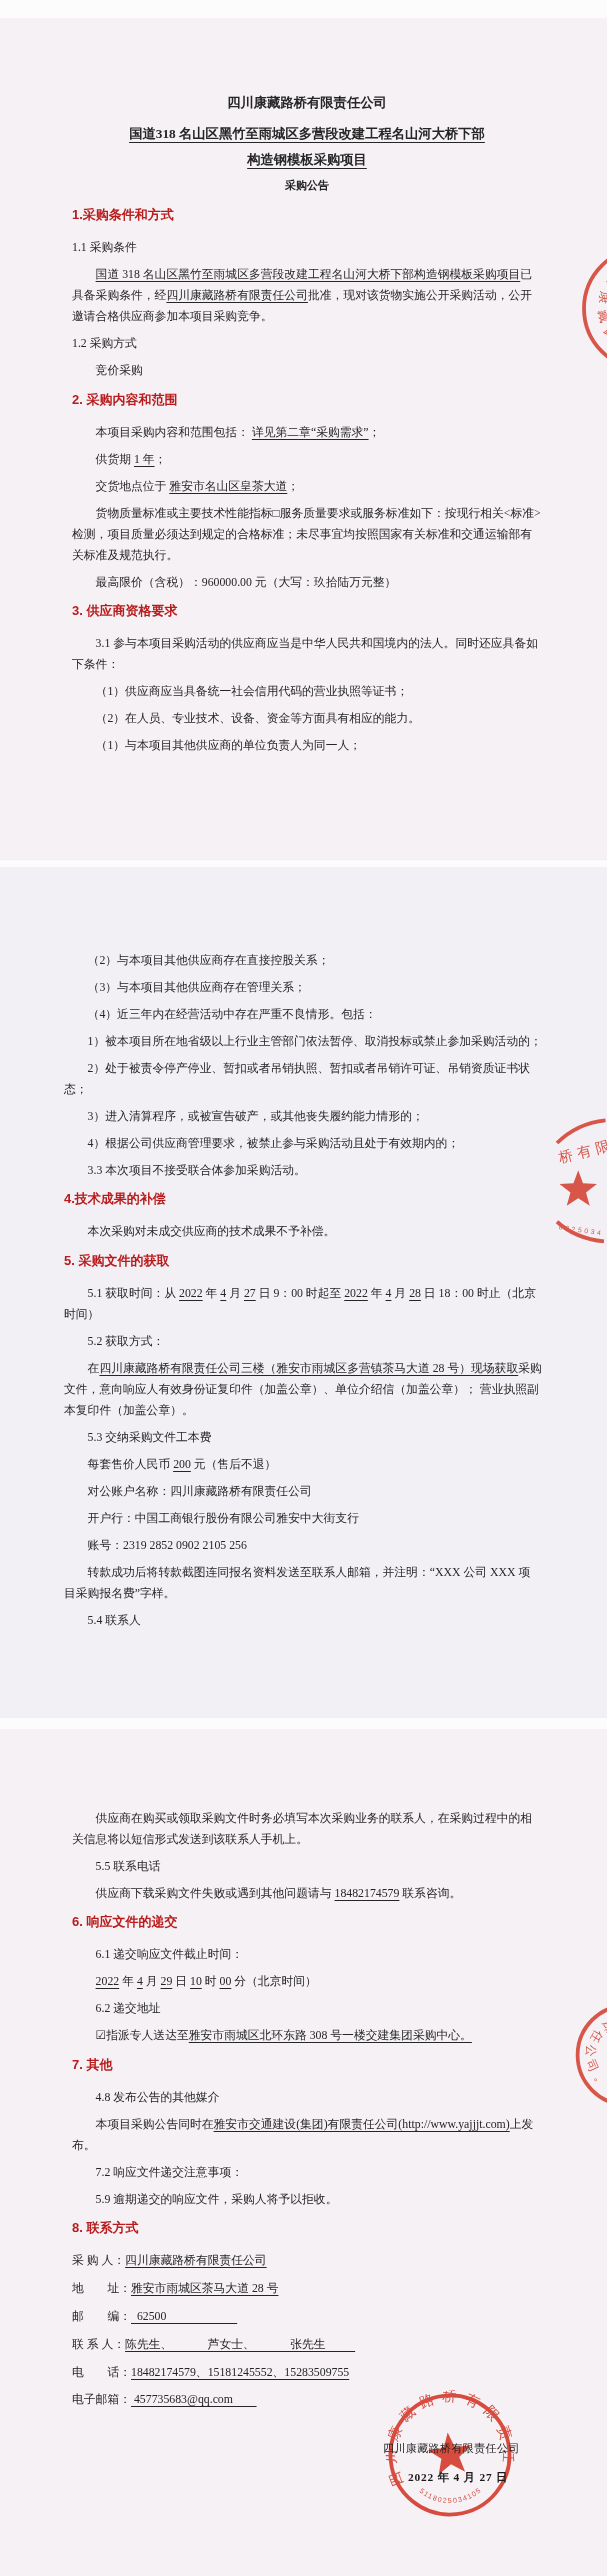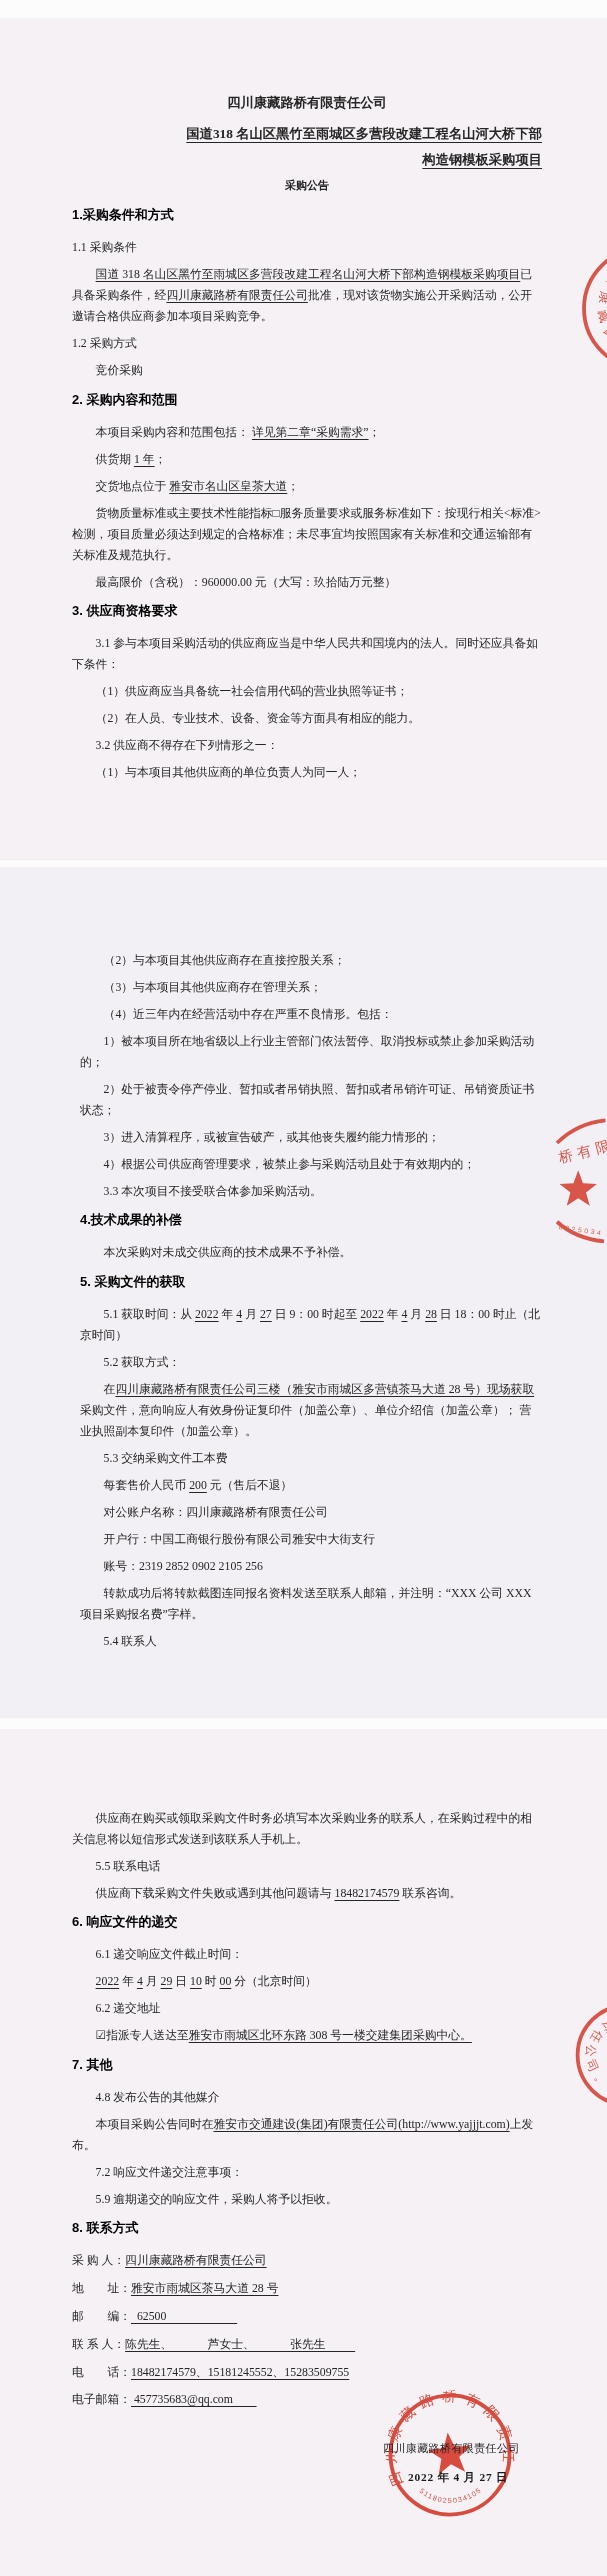--- a/index.html
+++ b/index.html
@@ -13,32 +13,32 @@
   }
   .page{
     position:relative;width:607px;background:#f5f1f5;overflow:hidden;
     box-shadow:0 0.8px 1.5px rgba(0,0,0,.14);
   }
   #page1{height:841px;margin-top:18px;}
   #page2{height:850px;margin-top:7.6px;background:#f3f0f5;}
   #page3{height:847px;margin-top:12px;}
   .content{position:relative;}
   #page1 .content{padding:73px 65px 0 72px;}
-  #page2 .content{padding:83px 65px 0 80px;}
+  #page2 .content{padding:83px 65px 0 64px;}
   #page3 .content{padding:79px 73px 0 72px;}
   .blk{margin:0 0 6px;}
   .para,.sub{font-size:11.8px;line-height:21px;}
   .indent{text-indent:2em;}
   .title{font-size:13.3px;font-weight:bold;text-align:center;line-height:23px;margin-bottom:7.6px;}
-  .subtitle{font-size:13.3px;font-weight:bold;text-align:right;line-height:23px;margin-bottom:3px;}
+  .subtitle{font-size:13.3px;font-weight:bold;text-align:center;line-height:23px;margin-bottom:3px;}
   .subtitle .u{text-underline-offset:3.8px;}
   .announce{font-size:11px;font-weight:bold;text-align:center;line-height:23px;margin:3px 0 7.6px;}
   .section{
     font-family:"Liberation Sans","DejaVu Sans",sans-serif;
-    font-size:13px;font-weight:bold;line-height:21px;color:#000000;
+    font-size:13px;font-weight:bold;line-height:21px;color:#b91c1c;
     margin:7.6px 0 12px;
   }
   .field{font-size:11.8px;line-height:21px;margin-bottom:6.8px;}
   .u{text-decoration:underline;text-underline-offset:3px;text-decoration-thickness:0.8px;}
   
   .seal-big{
     position:absolute;left:386px;top:662px;width:128px;height:128px;
     transform:rotate(-6deg);opacity:.9;pointer-events:none;
   }
   .sign-company{
@@ -72,21 +72,20 @@
       <div class="blk section"><span>2. 采购内容和范围</span></div>
       <div class="blk para indent"><span>本项目采购内容和范围包括： </span><span class="u">详见第二章“采购需求”</span><span>；</span></div>
       <div class="blk para indent"><span>供货期 </span><span class="u">1 年</span><span>；</span></div>
       <div class="blk para indent"><span>交货地点位于 </span><span class="u">雅安市名山区皇茶大道</span><span>；</span></div>
       <div class="blk para indent"><span>货物质量标准或主要技术性能指标□服务质量要求或服务标准如下：按现行相关&lt;标准&gt;检测，项目质量必须达到规定的合格标准；未尽事宜均按照国家有关标准和交通运输部有关标准及规范执行。</span></div>
       <div class="blk para indent"><span>最高限价（含税）：960000.00 元（大写：玖拾陆万元整）</span></div>
       <div class="blk section"><span>3.  供应商资格要求</span></div>
       <div class="blk para indent"><span>3.1 参与本项目采购活动的供应商应当是中华人民共和国境内的法人。同时还应具备如下条件：</span></div>
       <div class="blk para indent"><span>（1）供应商应当具备统一社会信用代码的营业执照等证书；</span></div>
       <div class="blk para indent"><span>（2）在人员、专业技术、设备、资金等方面具有相应的能力。</span></div>
-      <div class="blk para indent"><span>3.2 供应商不得存在下列情形之一：</span></div>
       <div class="blk para indent"><span>（1）与本项目其他供应商的单位负责人为同一人；</span></div>
     </div>
 
   <svg id="edge1" class="seal-edge" width="46" height="129" viewBox="0 0 60 170">
     <path d="M 110,5 A 80,80 0 0 0 30,85 A 80,80 0 0 0 110,165" fill="none" stroke="#d43b2c" stroke-width="5"></path>
     <path id="e1t" d="M 104,25 A 60,60 0 0 0 50,85 A 60,60 0 0 0 104,145" fill="none"></path>
     <text class="seal-text" font-size="17" letter-spacing="10" fill="#d43b2c">
       <textPath href="#e1t" startOffset="6%">四川康藏路桥</textPath>
     </text>
   </svg>

